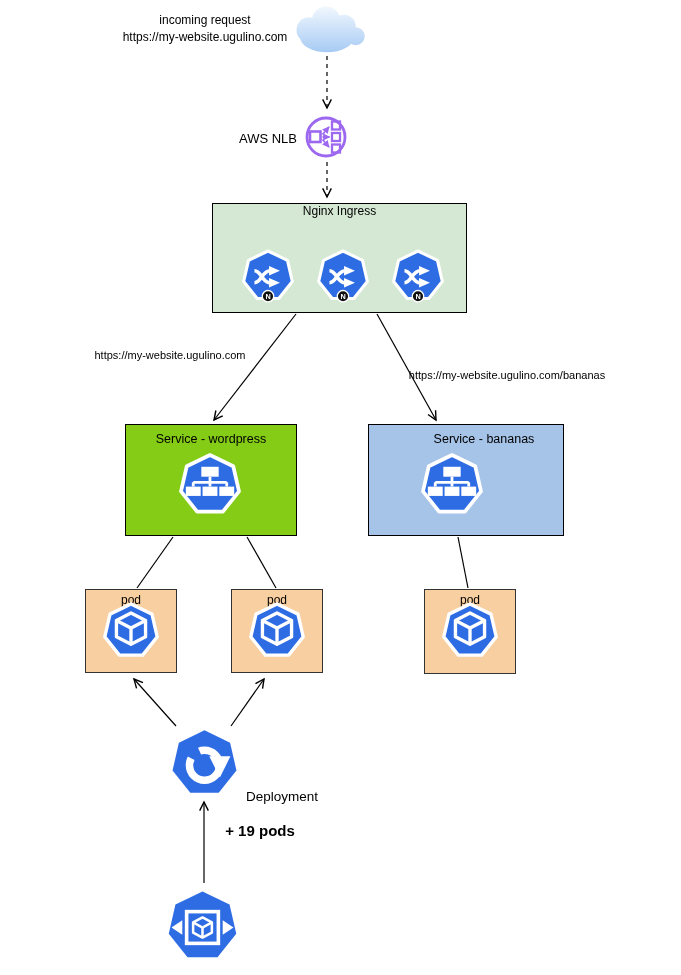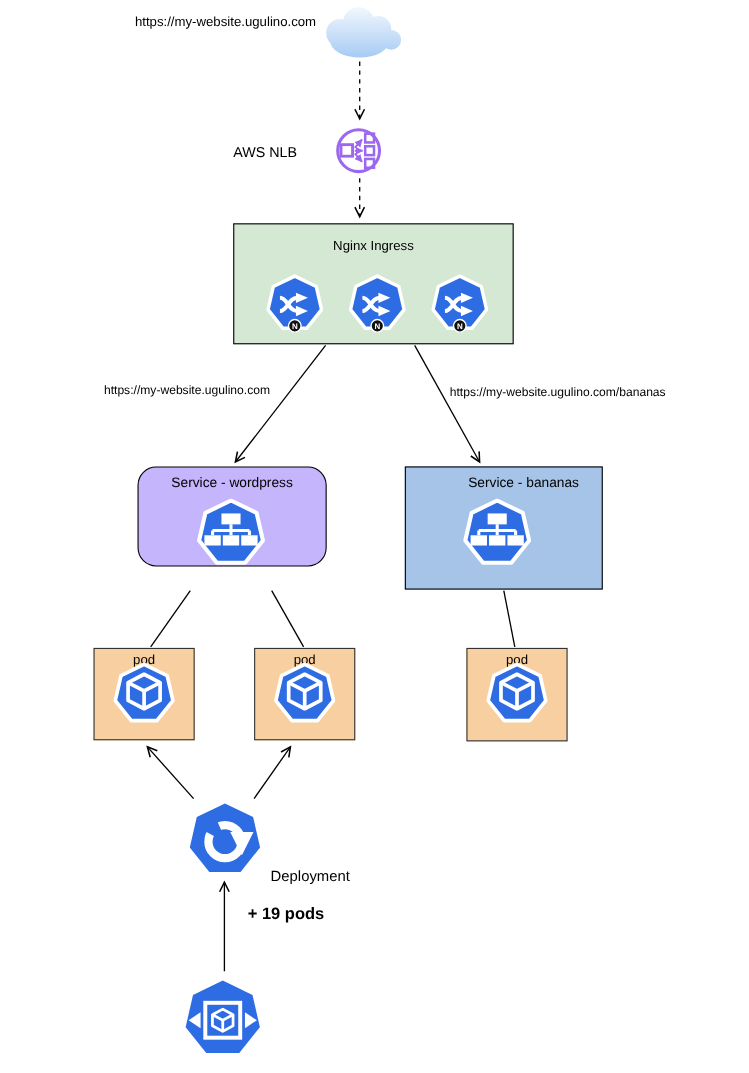--- a/index.html
+++ b/index.html
@@ -3,21 +3,21 @@
 <meta charset="utf-8">
 <style>
   html,body{margin:0;padding:0;background:#fff;}
   body{font-family:"Liberation Sans",sans-serif;color:#000;}
   .canvas{position:relative;width:681px;height:975px;background:#fff;overflow:hidden;}
   .overlay{position:absolute;left:0;top:0;width:681px;height:975px;pointer-events:none;}
   .node-box{position:absolute;box-sizing:border-box;border:1px solid #000;}
   .box-label{text-align:center;font-size:12.5px;}
   .lbl{position:absolute;font-size:12px;line-height:17px;white-space:nowrap;}
   .center{text-align:center;}
-  .right{text-align:center;}
+  .right{text-align:right;}
   .kicon{position:absolute;display:block;}
   .kicon svg{display:block;width:100%;height:100%;}
   .url-lbl{font-size:11px;}
   .bold-note{font-weight:bold;font-size:15px;line-height:22px;}
 </style>
 </head>
 <body>
 
 <div class="canvas">
 
@@ -33,20 +33,21 @@
     <line x1="377" y1="314" x2="436" y2="420" stroke="#000" stroke-width="1.2" marker-end="url(#ao)"></line>
     <line x1="173" y1="537" x2="137" y2="588" stroke="#000" stroke-width="1.2"></line>
     <line x1="247" y1="537" x2="276" y2="588" stroke="#000" stroke-width="1.2"></line>
     <line x1="458" y1="537" x2="468" y2="588" stroke="#000" stroke-width="1.2"></line>
     <line x1="176" y1="726" x2="134" y2="679" stroke="#000" stroke-width="1.2" marker-end="url(#ao)"></line>
     <line x1="231" y1="726" x2="264" y2="679" stroke="#000" stroke-width="1.2" marker-end="url(#ao)"></line>
     <line x1="204" y1="883" x2="204" y2="802" stroke="#000" stroke-width="1.2" marker-end="url(#ao)"></line>
   </svg>
 
   <div class="lbl center" style="left:60px;top:12px;width:290px;">
+    <div>incoming request</div>
     <div>https://my-website.ugulino.com</div>
   </div>
 
   <span class="kicon" style="left:285px;top:3px;width:84px;height:52px;">
       <svg viewBox="0 0 90 58" xmlns="http://www.w3.org/2000/svg">
     <defs>
           <linearGradient id="cg" gradientUnits="userSpaceOnUse" x1="0" y1="0" x2="0" y2="58">
       <stop offset="0" stop-color="#f7fbff"></stop>
             <stop offset="1" stop-color="#a3c8f3"></stop>
     </linearGradient>
@@ -74,21 +75,21 @@
     <rect x="28" y="6.5" width="8" height="8" fill="none" stroke="#9d68f0" stroke-width="2.3"></rect>
     <rect x="28" y="18" width="8" height="8" fill="none" stroke="#9d68f0" stroke-width="2.3"></rect>
     <rect x="28" y="29.5" width="8" height="8" fill="none" stroke="#9d68f0" stroke-width="2.3"></rect>
     <line x1="18.5" y1="19.5" x2="25" y2="12" stroke="#9d68f0" stroke-width="1.8" marker-end="url(#na)"></line>
     <line x1="18.5" y1="22" x2="25.5" y2="22" stroke="#9d68f0" stroke-width="1.8" marker-end="url(#na)"></line>
     <line x1="18.5" y1="24.5" x2="25" y2="32" stroke="#9d68f0" stroke-width="1.8" marker-end="url(#na)"></line>
     </svg>
     </span>
 
   <div class="node-box" style="left:212px;top:203px;width:255px;height:110px;background:#d5e8d4;">
-    <div class="box-label" style="padding-top:12px;font-size:12px;">Nginx Ingress</div>
+    <div class="box-label" style="padding-top:0;font-size:12px;">Nginx Ingress</div>
   </div>
   <span class="kicon" style="left:242px;top:248px;width:52px;height:58px;">
       <svg viewBox="0 0 100 104" xmlns="http://www.w3.org/2000/svg">
         <polygon points="50,2 12.5,20.1 3.2,60.7 29.2,93.3 70.8,93.3 96.8,60.7 87.5,20.1" fill="#2e6ce4" stroke="#fff" stroke-width="6" stroke-linejoin="round"></polygon>
     <path d="M24,63 C37,63 39,40 54,40" fill="none" stroke="#fff" stroke-width="7"></path>
     <polygon points="52,31 73,40 52,49" fill="#fff"></polygon>
     <path d="M24,40 C37,40 39,63 54,63" fill="none" stroke="#fff" stroke-width="7"></path>
     <polygon points="52,54 73,63 52,72" fill="#fff"></polygon>
     <circle cx="50" cy="89" r="11" fill="#111" stroke="#fff" stroke-width="2.5"></circle>
     <text x="50" y="94" font-size="14" font-weight="bold" fill="#fff" text-anchor="middle" font-family="Liberation Sans, sans-serif">N</text>
@@ -111,37 +112,37 @@
     <path d="M24,63 C37,63 39,40 54,40" fill="none" stroke="#fff" stroke-width="7"></path>
     <polygon points="52,31 73,40 52,49" fill="#fff"></polygon>
     <path d="M24,40 C37,40 39,63 54,63" fill="none" stroke="#fff" stroke-width="7"></path>
     <polygon points="52,54 73,63 52,72" fill="#fff"></polygon>
     <circle cx="50" cy="89" r="11" fill="#111" stroke="#fff" stroke-width="2.5"></circle>
     <text x="50" y="94" font-size="14" font-weight="bold" fill="#fff" text-anchor="middle" font-family="Liberation Sans, sans-serif">N</text>
       </svg>
     </span>
 
   <div class="lbl center url-lbl" style="left:40px;top:347px;width:260px;">https://my-website.ugulino.com</div>
-  <div class="lbl center url-lbl" style="left:378px;top:349px;width:258px;">https://my-website.ugulino.com/bananas</div>
-
-  <div class="node-box" style="left:125px;top:424px;width:172px;height:91px;background:#c4b5fd;border-radius:17px;">
+  <div class="lbl center url-lbl" style="left:378px;top:367px;width:258px;">https://my-website.ugulino.com/bananas</div>
+
+  <div class="node-box" style="left:125px;top:424px;width:172px;height:112px;background:#84cc16;">
     <div class="box-label" style="padding-top:7px;">Service - wordpress</div>
   </div>
   <span class="kicon" style="left:179px;top:453px;width:62px;height:66px;">
       <svg viewBox="0 0 100 104" xmlns="http://www.w3.org/2000/svg">
         <polygon points="50,2 12.5,20.1 3.2,60.7 29.2,93.3 70.8,93.3 96.8,60.7 87.5,20.1" fill="#2e6ce4" stroke="#fff" stroke-width="6" stroke-linejoin="round"></polygon>
     <rect x="36" y="21" width="28" height="16" fill="#fff"></rect>
     <path d="M50,37 L50,46 M23,46 L77,46 M23,46 L23,53 M50,46 L50,53 M77,46 L77,53" stroke="#fff" stroke-width="4.5" fill="none"></path>
     <rect x="11" y="53" width="24" height="15" fill="#fff"></rect>
     <rect x="38" y="53" width="24" height="15" fill="#fff"></rect>
     <rect x="65" y="53" width="24" height="15" fill="#fff"></rect>
       </svg>
     </span>
 
-  <div class="node-box" style="left:368px;top:424px;width:180px;height:112px;background:#a6c3e8;padding-left:36px;">
+  <div class="node-box" style="left:368px;top:424px;width:196px;height:112px;background:#a6c3e8;padding-left:36px;">
     <div class="box-label" style="padding-top:7px;">Service - bananas</div>
   </div>
   <span class="kicon" style="left:421px;top:453px;width:62px;height:66px;">
       <svg viewBox="0 0 100 104" xmlns="http://www.w3.org/2000/svg">
         <polygon points="50,2 12.5,20.1 3.2,60.7 29.2,93.3 70.8,93.3 96.8,60.7 87.5,20.1" fill="#2e6ce4" stroke="#fff" stroke-width="6" stroke-linejoin="round"></polygon>
     <rect x="36" y="21" width="28" height="16" fill="#fff"></rect>
     <path d="M50,37 L50,46 M23,46 L77,46 M23,46 L23,53 M50,46 L50,53 M77,46 L77,53" stroke="#fff" stroke-width="4.5" fill="none"></path>
     <rect x="11" y="53" width="24" height="15" fill="#fff"></rect>
     <rect x="38" y="53" width="24" height="15" fill="#fff"></rect>
     <rect x="65" y="53" width="24" height="15" fill="#fff"></rect>

